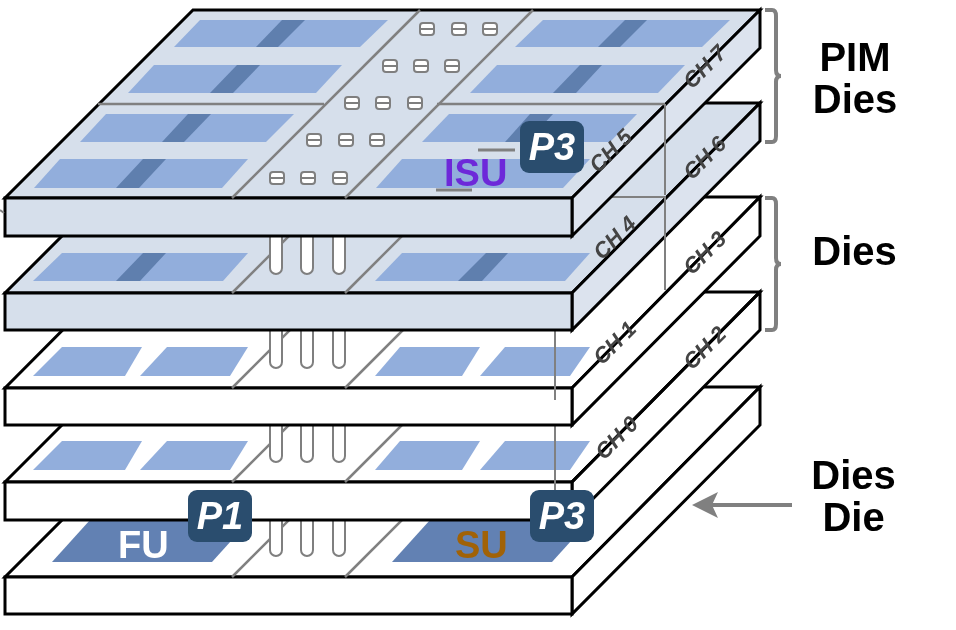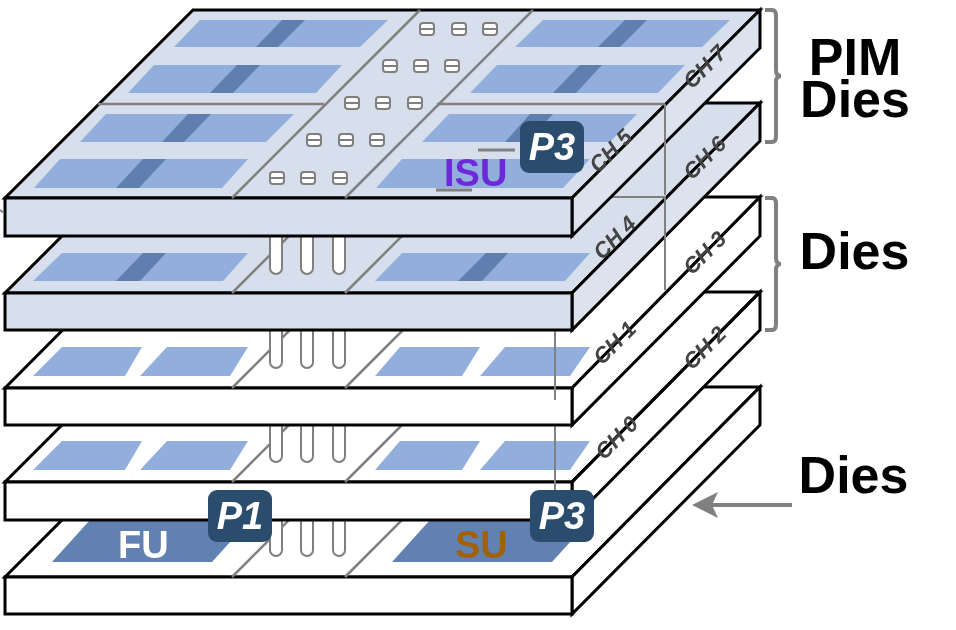--- a/index.html
+++ b/index.html
@@ -1,18 +1,18 @@
 <!DOCTYPE html>
 <html><head>
 <meta charset="utf-8">
 <style>
   html, body { margin: 0; padding: 0; background: #ffffff; }
   body { width: 956px; height: 630px; overflow: hidden; position: relative; font-family: "Liberation Sans", sans-serif; }
   svg { position: absolute; left: 0; top: 0; }
-  .side-label { position: absolute; font-family: "Liberation Sans", sans-serif; font-weight: bold; font-size: 52px; line-height: 42px; color: #000; text-align: center; }
+  .side-label { position: absolute; font-family: "Liberation Sans", sans-serif; font-weight: bold; font-size: 40px; line-height: 42px; color: #000; text-align: center; }
 </style>
 </head>
 <body>
 
 <svg width="956" height="630" viewBox="0 0 956 630" xmlns="http://www.w3.org/2000/svg">
   <defs>
     <g id="tsv-cyl">
       <rect x="-6" y="0" width="12" height="44" rx="6" fill="#ffffff" stroke="#7f7f7f" stroke-width="2"></rect>
     </g>
   </defs>
@@ -199,31 +199,32 @@
   <div style="position:absolute;left:592px;top:425px;transform:rotate(-45deg);font:italic bold 22px 'Liberation Sans',sans-serif;color:#444;">CH 0</div>
   <div style="position:absolute;left:680px;top:335px;transform:rotate(-45deg);font:italic bold 22px 'Liberation Sans',sans-serif;color:#444;">CH 2</div>
 </div>
 
 <div style="position:absolute;left:444px;top:152px;font:bold 38px 'Liberation Sans',sans-serif;color:#6d28d9;">ISU</div>
 <div style="position:absolute;left:520px;top:121px;width:64px;height:52px;background:#2a4d6e;border-radius:9px;text-align:center;">
   <span style="font:italic bold 38px 'Liberation Sans',sans-serif;color:#fff;line-height:52px;">P3</span>
 </div>
 
 <div style="position:absolute;left:118px;top:524px;font:bold 38px 'Liberation Sans',sans-serif;color:#fff;">FU</div>
-<div style="position:absolute;left:188px;top:490px;width:64px;height:52px;background:#2a4d6e;border-radius:9px;text-align:center;margin-left:20px;">
+<div style="position:absolute;left:188px;top:490px;width:64px;height:52px;background:#2a4d6e;border-radius:9px;text-align:center;">
   <span style="font:italic bold 38px 'Liberation Sans',sans-serif;color:#fff;line-height:52px;">P1</span>
 </div>
 
 <div style="position:absolute;left:455px;top:524px;font:bold 38px 'Liberation Sans',sans-serif;color:#a16207;">SU</div>
 <div style="position:absolute;left:530px;top:490px;width:64px;height:52px;background:#2a4d6e;border-radius:9px;text-align:center;">
   <span style="font:italic bold 38px 'Liberation Sans',sans-serif;color:#fff;line-height:52px;">P3</span>
 </div>
 
 <div class="side-label" style="left:800px;top:36px;width:110px;">
   <div>PIM</div>
   <div>Dies</div>
 </div>
 <div class="side-label" style="left:782px;top:230px;width:145px;">
   <div>Dies</div>
 </div>
 <div class="side-label" style="left:796px;top:454px;width:115px;">
   <div>Dies</div>
+  <div>Die</div>
 </div>
 
 </body></html>

